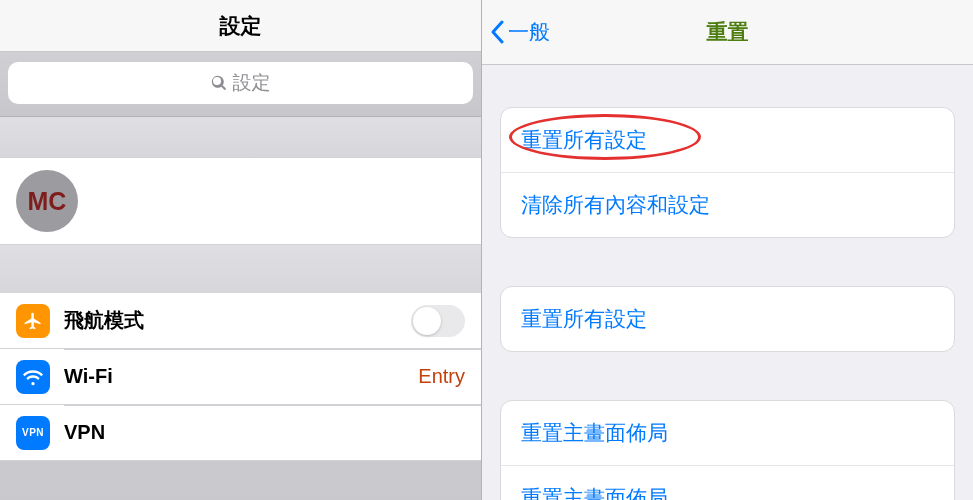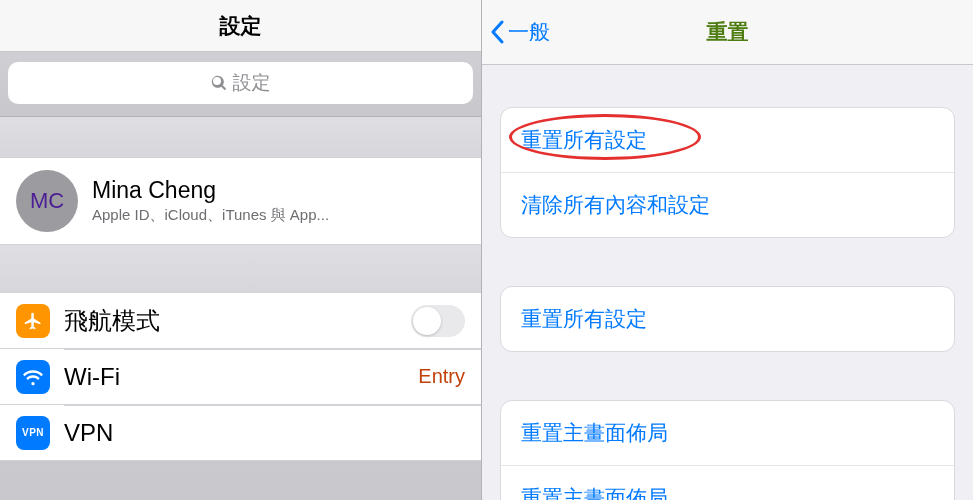--- a/index.html
+++ b/index.html
@@ -38,39 +38,39 @@
 .group-gap.sm { height: 48px; }
 .row {
   background: #fff; display: flex; align-items: center;
   padding: 0 16px; position: relative;
   border-top: 1px solid #d1d1d6;
   border-bottom: 1px solid #d1d1d6;
 }
 .apple-id-row { height: 88px; gap: 14px; }
 .avatar {
   width: 62px; height: 62px; border-radius: 50%;
-  background: #9b9ba0; color: #4c1d95; display: flex; align-items: center; justify-content: center;
-  font-size: 22px; font-weight: 400;
+  background: #9b9ba0; color: #7f1d1d; display: flex; align-items: center; justify-content: center;
+  font-size: 25px; font-weight: 700;
 }
 .apple-id-text .name { font-size: 23px; color: #000; margin-bottom: 2px; }
 .apple-id-text .sub { font-size: 15px; color: #6d6d72; }
 .setting-row { height: 56px; gap: 14px; border-top: none; }
 .setting-row + .setting-row::before {
   content:""; position:absolute; top:0; left:64px; right:0; height:1px; background:#d1d1d6;
 }
 .setting-row:first-of-type { border-top:1px solid #d1d1d6; }
 .icon-box {
   width: 34px; height: 34px; border-radius: 8px;
   display: flex; align-items: center; justify-content: center;
 }
 .icon-box.orange { background: #ff9500; }
 .icon-box.blue { background: #007aff; }
 .icon-box.bt { background: #007aff; }
 .icon-box.vpn { background: #007aff; color:#fff; font-size:10px; font-weight:700; letter-spacing:.5px; }
-.setting-label { font-size: 24px; color:#000; flex:1; }
+.setting-label { font-size: 20px; color:#000; flex:1;font-weight:bold; }
 .setting-value { font-size: 20px; color:#c2410c; }
 .switch {
   width: 54px; height: 32px; background:#e9e9eb; border-radius:16px; position: relative; margin-left:auto;
 }
 .switch::after {
   content:""; position:absolute; width:28px; height:28px; background:#fff; border-radius:50%;
   top:2px; left:2px; box-shadow:0 1px 3px rgba(0,0,0,.2);
 }
 .right-panel {
   flex:1; background:#efeff4; display:flex; flex-direction:column;
@@ -112,24 +112,20 @@
       <div class="search-box">
         <svg viewBox="0 0 16 16">
             <path d="M11.7 10.3a6 6 0 1 0-1.4 1.4l3 3a1 1 0 0 0 1.4-1.4l-3-3zM2 6a4 4 0 1 1 8 0 4 4 0 0 1-8 0z"></path>
           </svg>
         <span class="search-placeholder">設定</span>
       </div>
     </div>
     <div class="group-gap"></div>
     <div class="row apple-id-row">
       <div class="avatar">MC</div>
-      <div class="apple-id-text">
-        <div class="name">Mina Cheng</div>
-        <div class="sub">Apple ID、iCloud、iTunes 與 App...</div>
-      </div>
     </div>
     <div class="group-gap sm"></div>
 
     <div class="row setting-row">
       <div class="icon-box orange">
         <svg width="20" height="20" viewBox="0 0 24 24" fill="#fff">
             <path d="M21 14l-8-5V3.5a1.5 1.5 0 0 0-3 0V9l-8 5v2l8-2.5V19l-2 1.5V22l3.5-1 3.5 1v-1.5L13 19v-5.5l8 2.5v-2z"></path>
           </svg>
       </div>
       <span class="setting-label">飛航模式</span>

